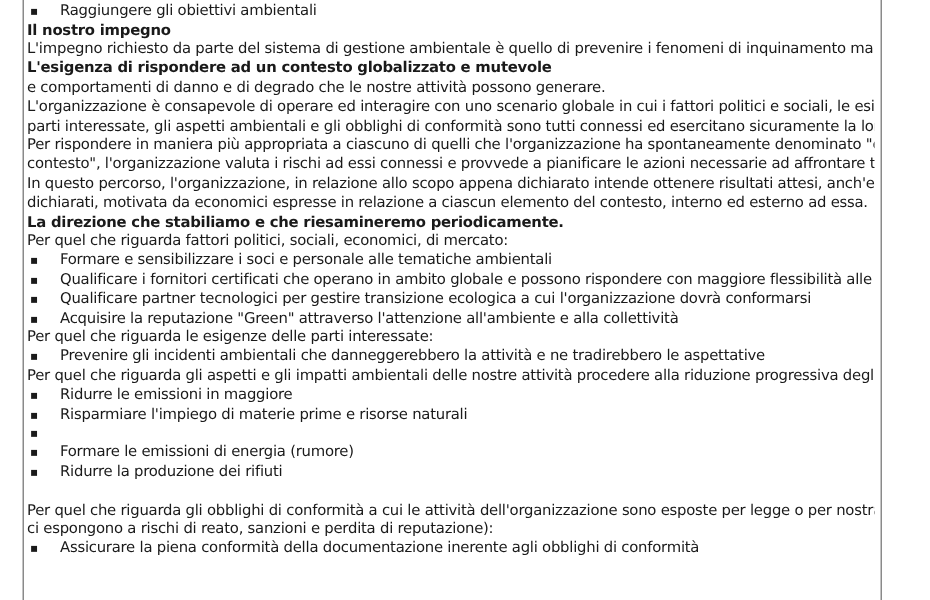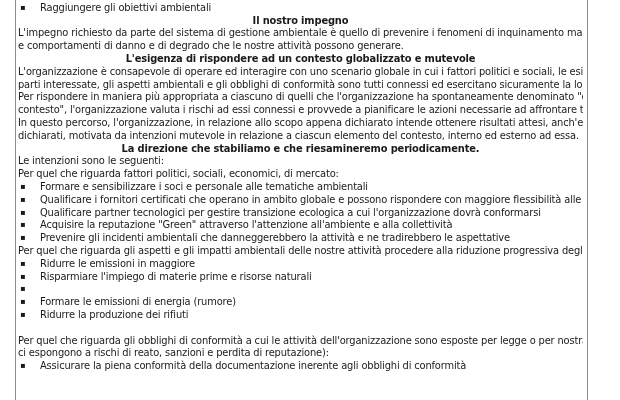--- a/index.html
+++ b/index.html
@@ -15,21 +15,21 @@
       box-sizing: border-box;
       padding-left: 2px;
       padding-right: 4px;
       font-family: "DejaVu Sans", sans-serif;
       font-size: 9.9px;
       line-height: 12.8px;
       color: #1a1a1a;
       letter-spacing: -0.15px;
     }
     .line { white-space: nowrap; height: 12.8px; overflow: hidden; }
-    .bold { font-weight: bold; text-align: center; }
+    .bold { font-weight: bold; }
     .blank { height: 12.8px; }
     .bullet-item { display: flex; white-space: nowrap; height: 12.8px; }
     .bullet { width: 20px; flex: 0 0 20px; padding-left: 2px; font-size: 8px; }
     .bullet-text { overflow: hidden; }
   </style>
 </head>
 <body>
 
 <div class="page">
 
@@ -37,51 +37,51 @@
     <span class="bullet">▪</span>
     <span class="bullet-text">Soddisfare gli obblighi di conformità</span>
   </div>
   <div class="bullet-item">
     <span class="bullet">▪</span>
     <span class="bullet-text">Raggiungere gli obiettivi ambientali</span>
   </div>
 
   <div class="line bold">Il nostro impegno</div>
   <div class="line">L'impegno richiesto da parte del sistema di gestione ambientale è quello di prevenire i fenomeni di inquinamento ma anche episodi</div>
+  <div class="line bold">L'esigenza di rispondere ad un contesto globalizzato e mutevole</div>
+
   <div class="line">e comportamenti di danno e di degrado che le nostre attività possono generare.</div>
-
-  <div class="line bold">L'esigenza di rispondere ad un contesto globalizzato e mutevole</div>
   <div class="line">L'organizzazione è consapevole di operare ed interagire con uno scenario globale in cui i fattori politici e sociali, le esigenze delle</div>
   <div class="line">parti interessate, gli aspetti ambientali e gli obblighi di conformità sono tutti connessi ed esercitano sicuramente la loro influenza</div>
   <div class="line">Per rispondere in maniera più appropriata a ciascuno di quelli che l'organizzazione ha spontaneamente denominato "elementi di</div>
   <div class="line">contesto", l'organizzazione valuta i rischi ad essi connessi e provvede a pianificare le azioni necessarie ad affrontare tali rischi.</div>
   <div class="line">In questo percorso, l'organizzazione, in relazione allo scopo appena dichiarato intende ottenere risultati attesi, anch'essi appena</div>
-  <div class="line">dichiarati, motivata da intenzioni mutevole in relazione a ciascun elemento del contesto, interno ed esterno ad essa.</div>
+  <div class="line">dichiarati, motivata da economici espresse in relazione a ciascun elemento del contesto, interno ed esterno ad essa.</div>
 
   <div class="line bold">La direzione che stabiliamo e che riesamineremo periodicamente.</div>
-  <div class="line">Le intenzioni sono le seguenti:</div>
 
   <div class="line">Per quel che riguarda fattori politici, sociali, economici, di mercato:</div>
   <div class="bullet-item">
     <span class="bullet">▪</span>
     <span class="bullet-text">Formare e sensibilizzare i soci e personale alle tematiche ambientali</span>
   </div>
   <div class="bullet-item">
     <span class="bullet">▪</span>
     <span class="bullet-text">Qualificare i fornitori certificati che operano in ambito globale e possono rispondere con maggiore flessibilità alle incertezze</span>
   </div>
   <div class="bullet-item">
     <span class="bullet">▪</span>
     <span class="bullet-text">Qualificare partner tecnologici per gestire transizione ecologica a cui l'organizzazione dovrà conformarsi</span>
   </div>
   <div class="bullet-item">
     <span class="bullet">▪</span>
     <span class="bullet-text">Acquisire la reputazione "Green" attraverso l'attenzione all'ambiente e alla collettività</span>
   </div>
 
+  <div class="line">Per quel che riguarda le esigenze delle parti interessate:</div>
   <div class="bullet-item">
     <span class="bullet">▪</span>
     <span class="bullet-text">Prevenire gli incidenti ambientali che danneggerebbero la attività e ne tradirebbero le aspettative</span>
   </div>
 
   <div class="line">Per quel che riguarda gli aspetti e gli impatti ambientali delle nostre attività procedere alla riduzione progressiva degli impatti.</div>
   <div class="bullet-item">
     <span class="bullet">▪</span>
     <span class="bullet-text">Ridurre le emissioni in maggiore</span>
   </div>

